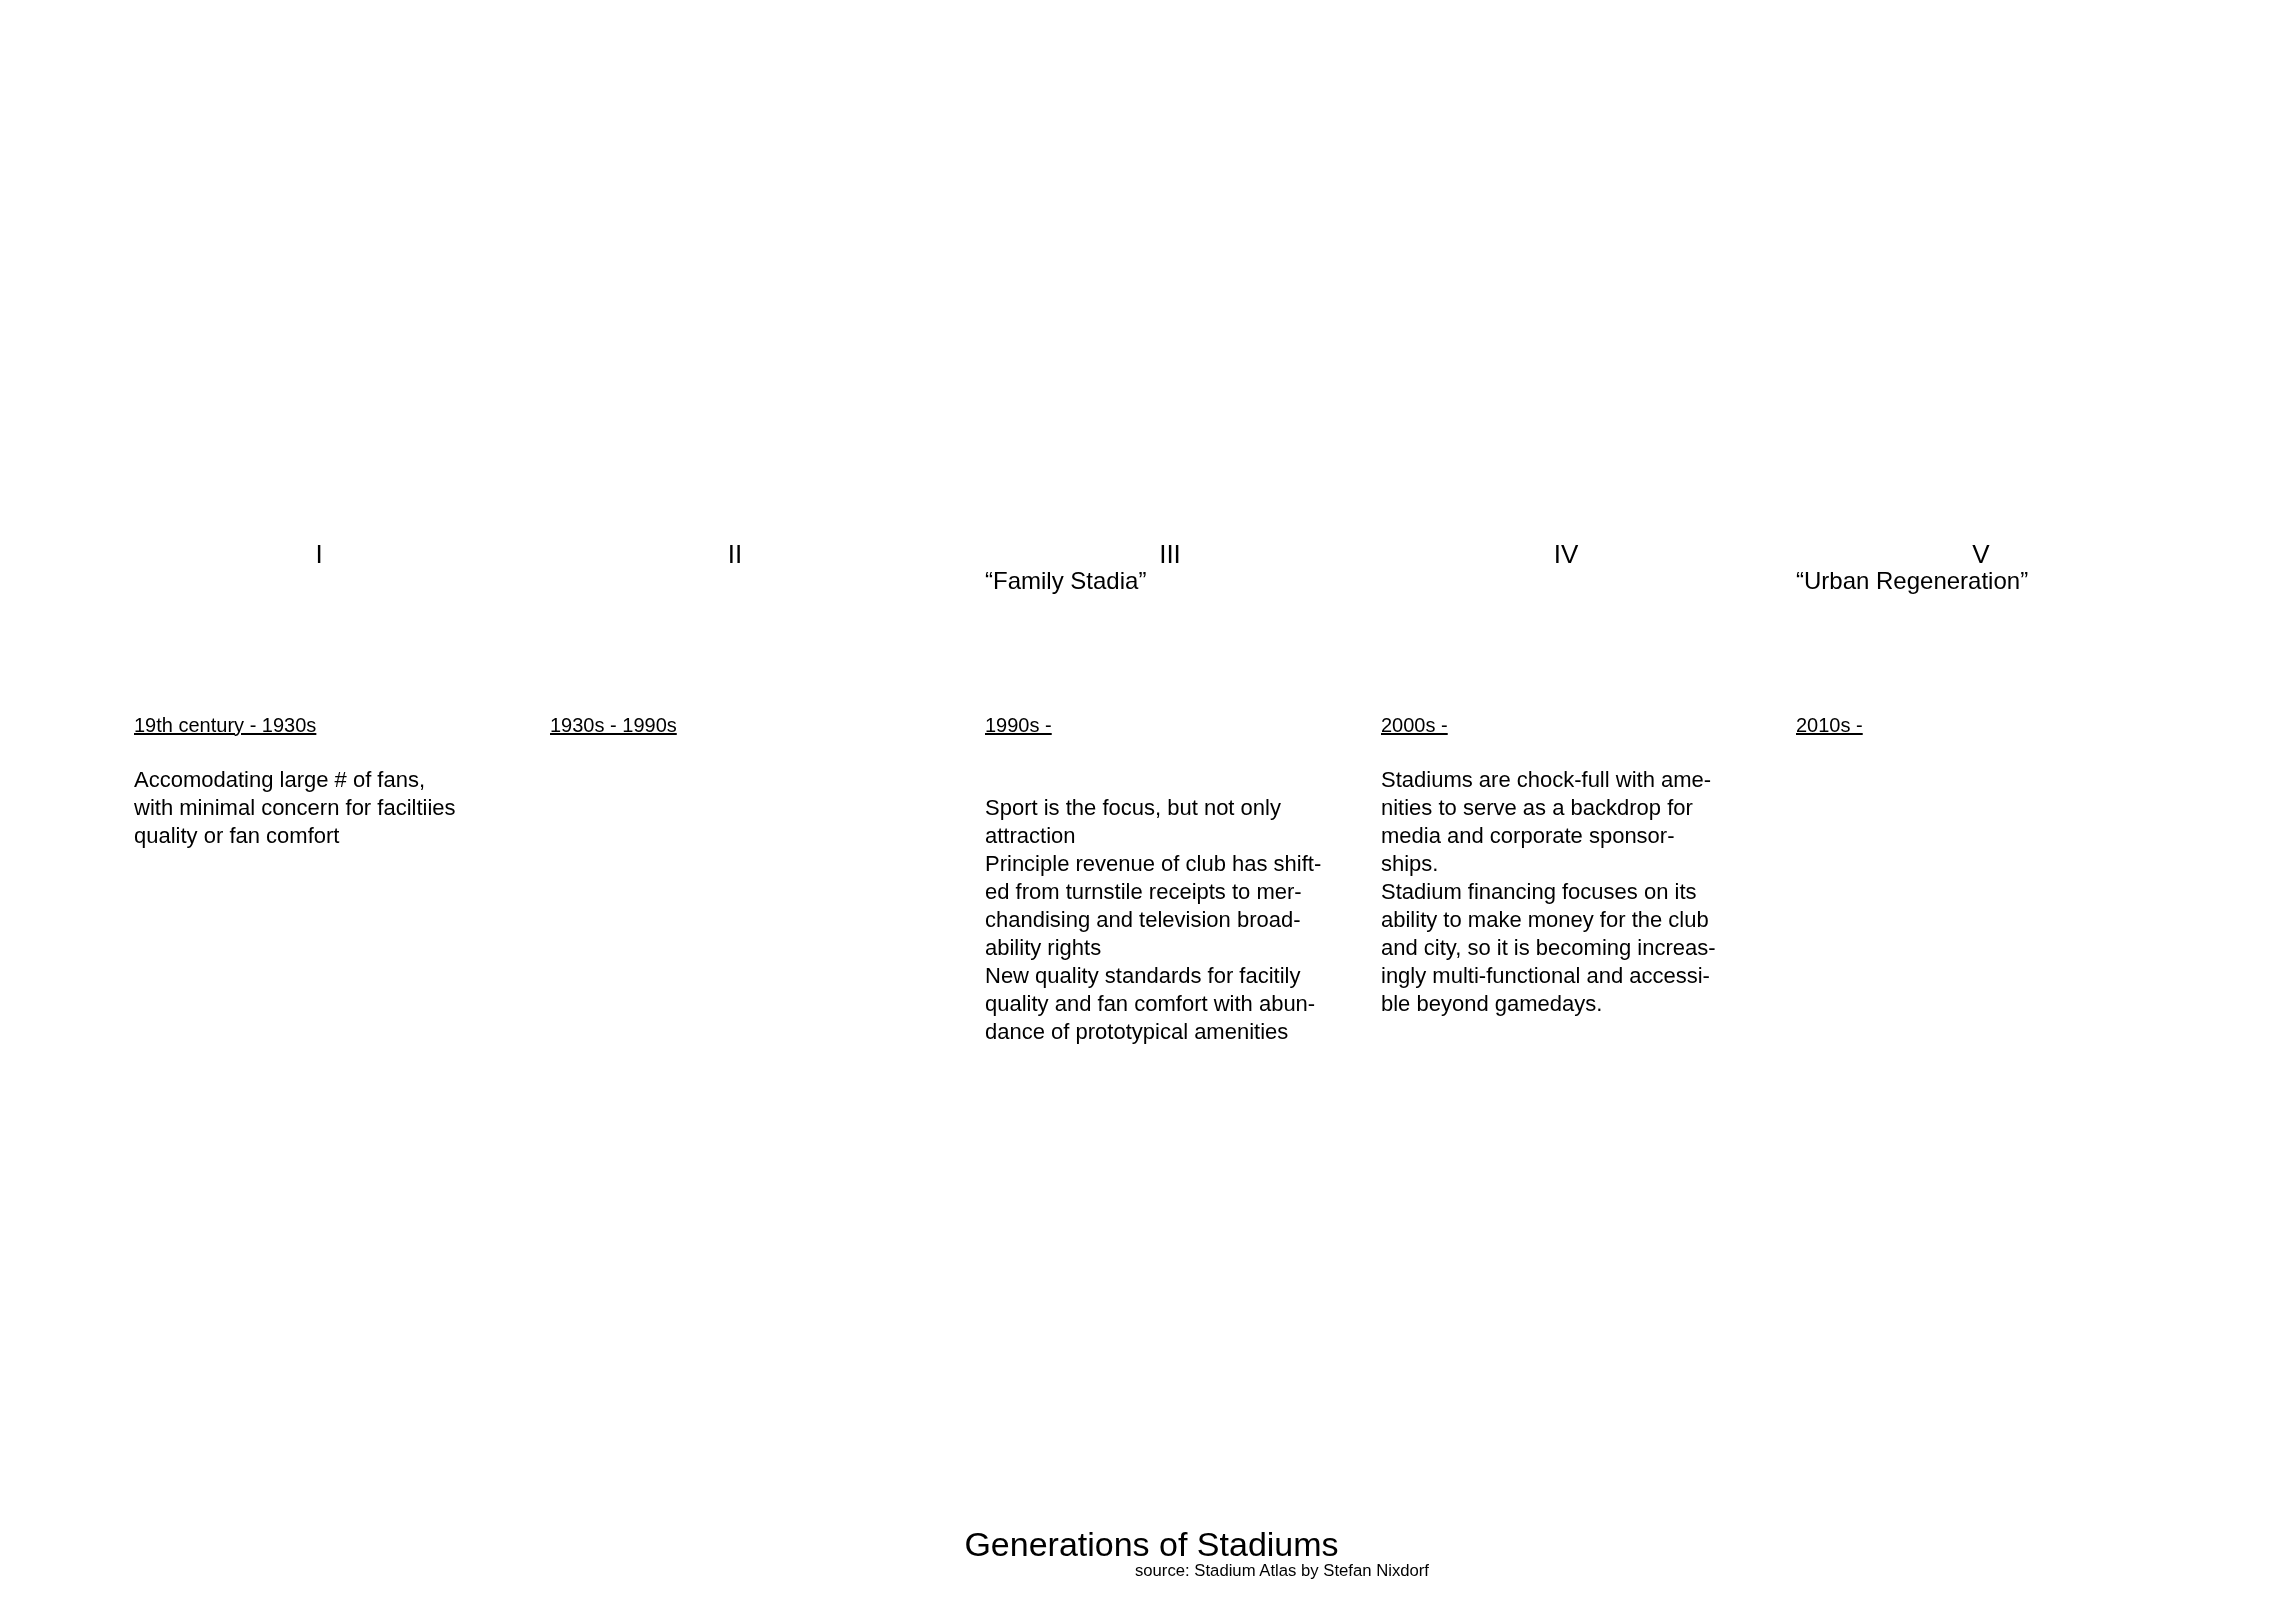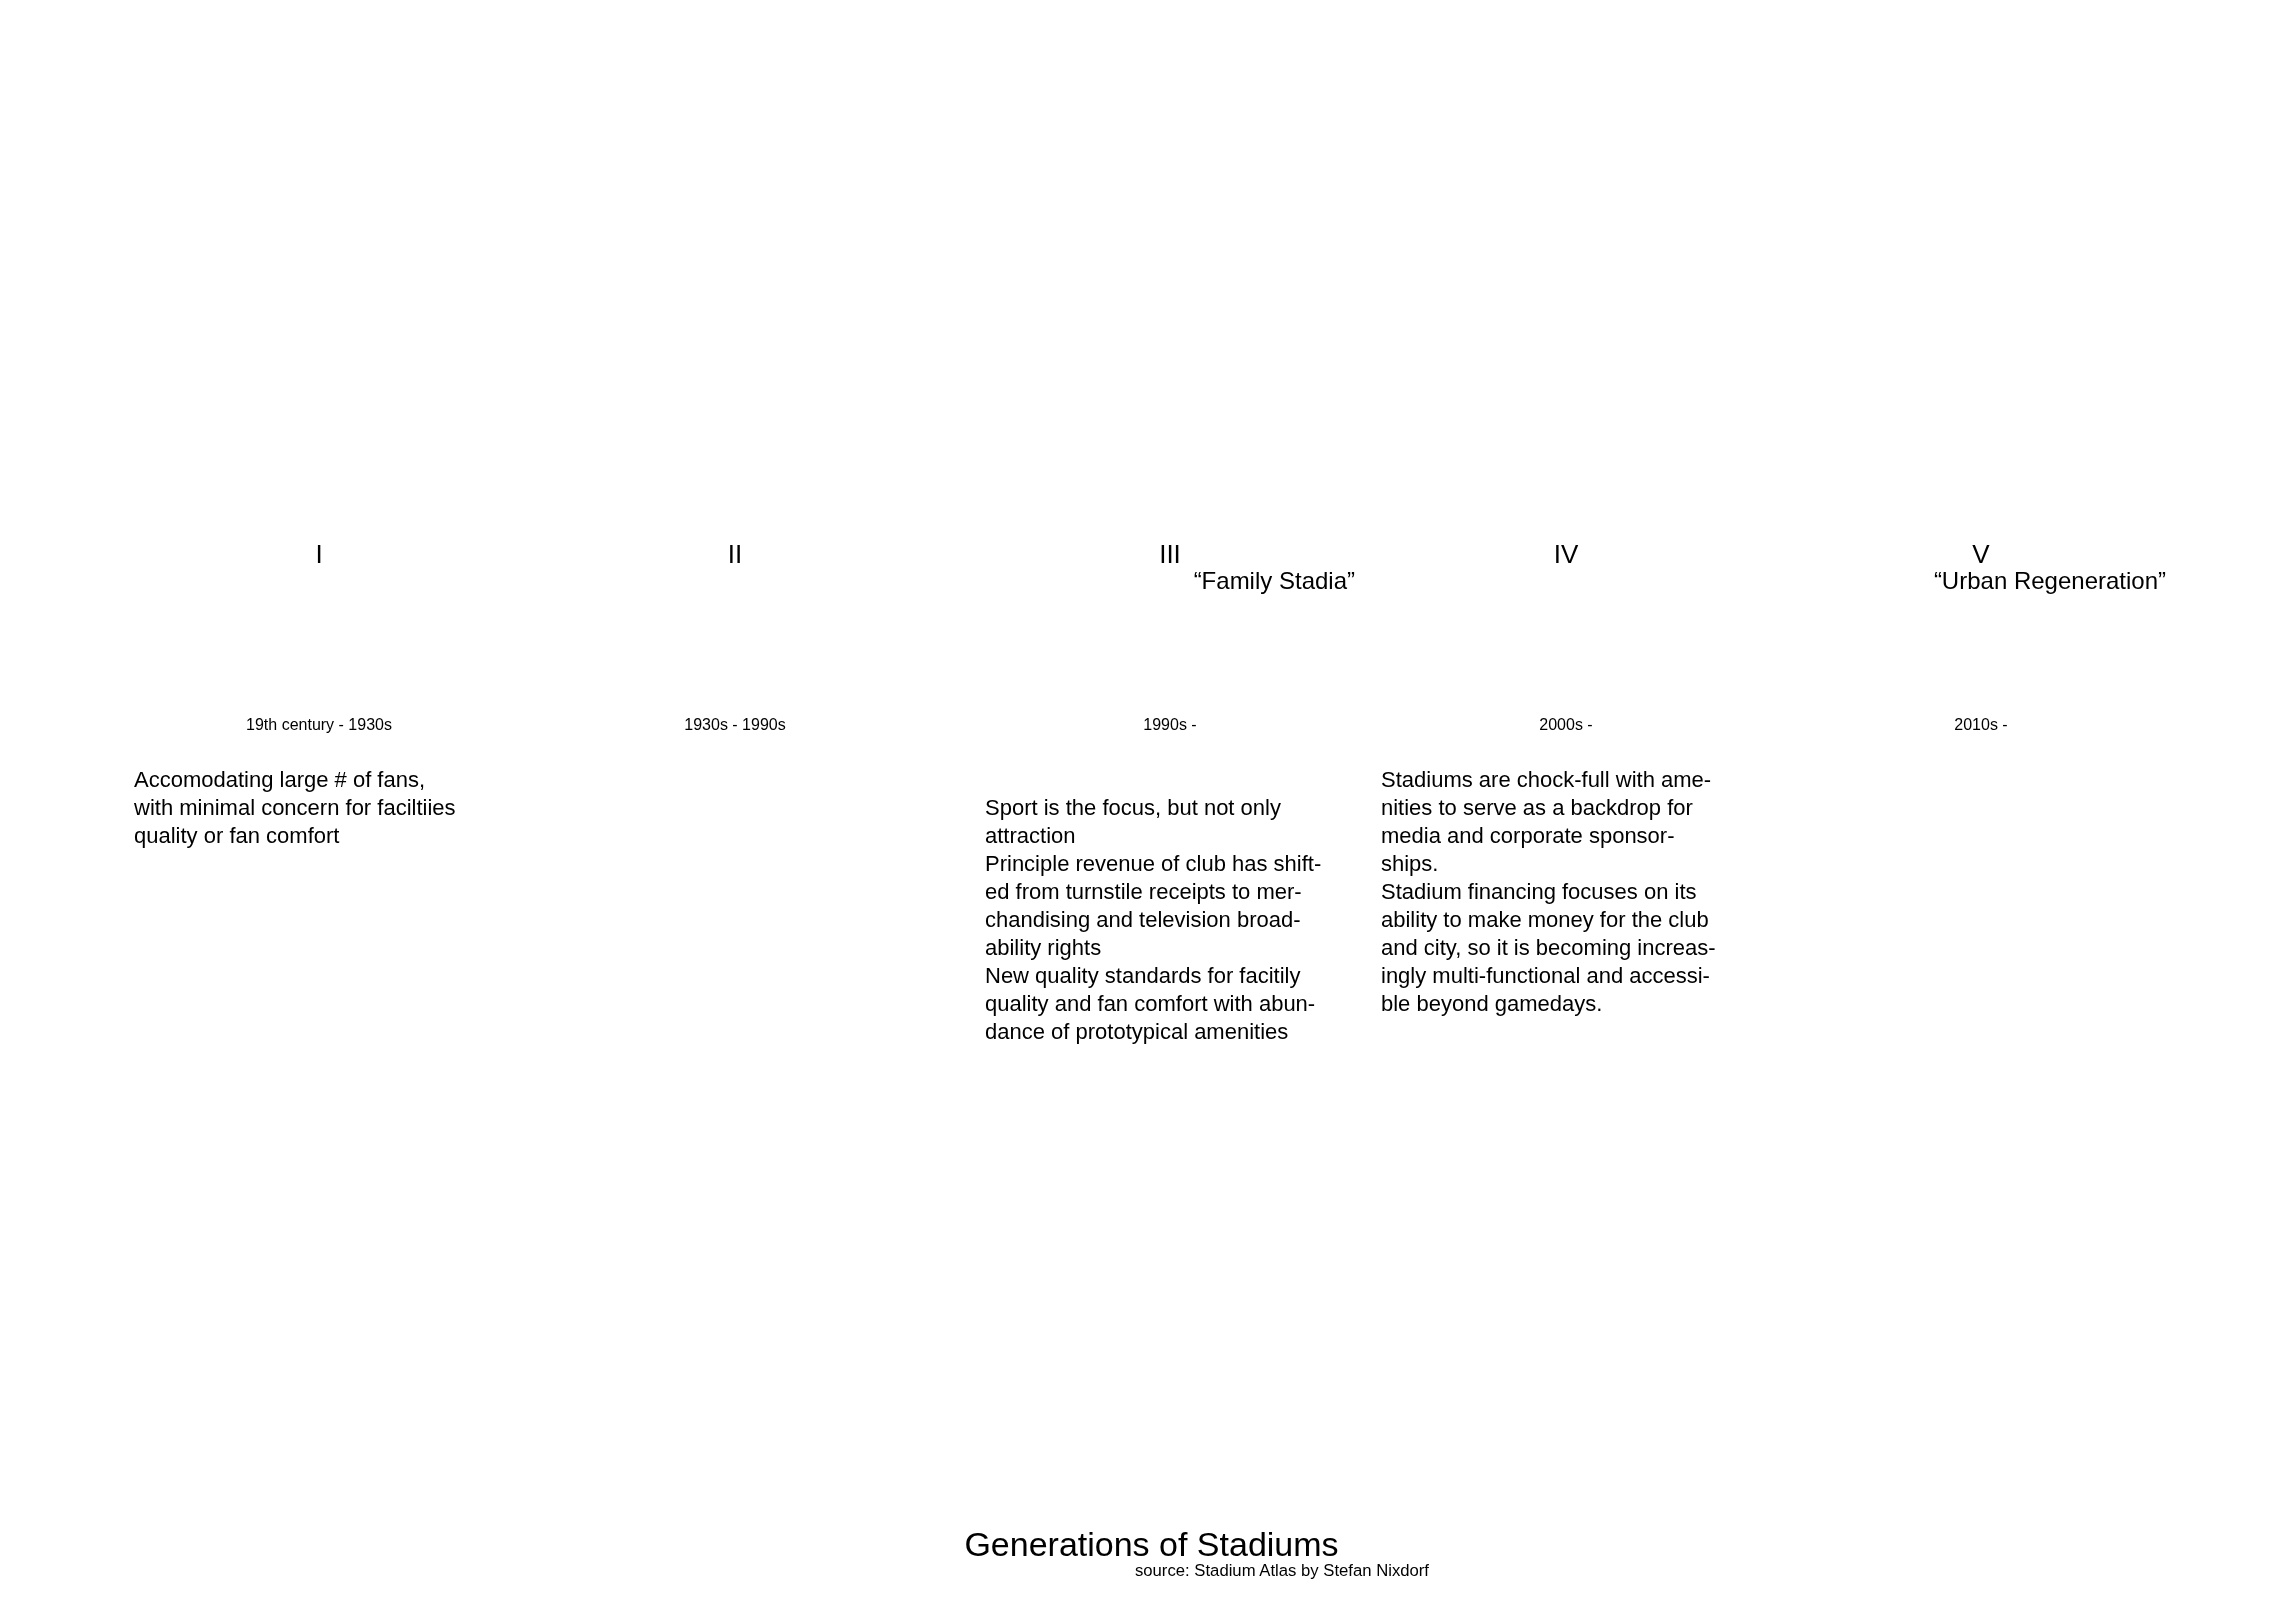--- a/index.html
+++ b/index.html
@@ -36,34 +36,34 @@
     text-align: center;
     font-size: 26px;
     line-height: 26px;
     white-space: nowrap;
   }
   .subtitle {
     position: absolute;
     top: 568px;
     left: 0;
     width: 100%;
-    text-align: right;
+    text-align: left;
     font-size: 24px;
     line-height: 26px;
     white-space: nowrap;
   }
   .period {
     position: absolute;
     top: 712px;
     left: 0;
     width: 100%;
-    text-align: center;
-    font-size: 16px;
+    font-size: 20px;
     line-height: 26px;
     white-space: nowrap;
+    text-decoration: underline;
   }
   .desc {
     position: absolute;
     top: 766px;
     left: 0;
     width: 435px;
     text-align: left;
     font-size: 22px;
     line-height: 28px;
     white-space: pre-line;

